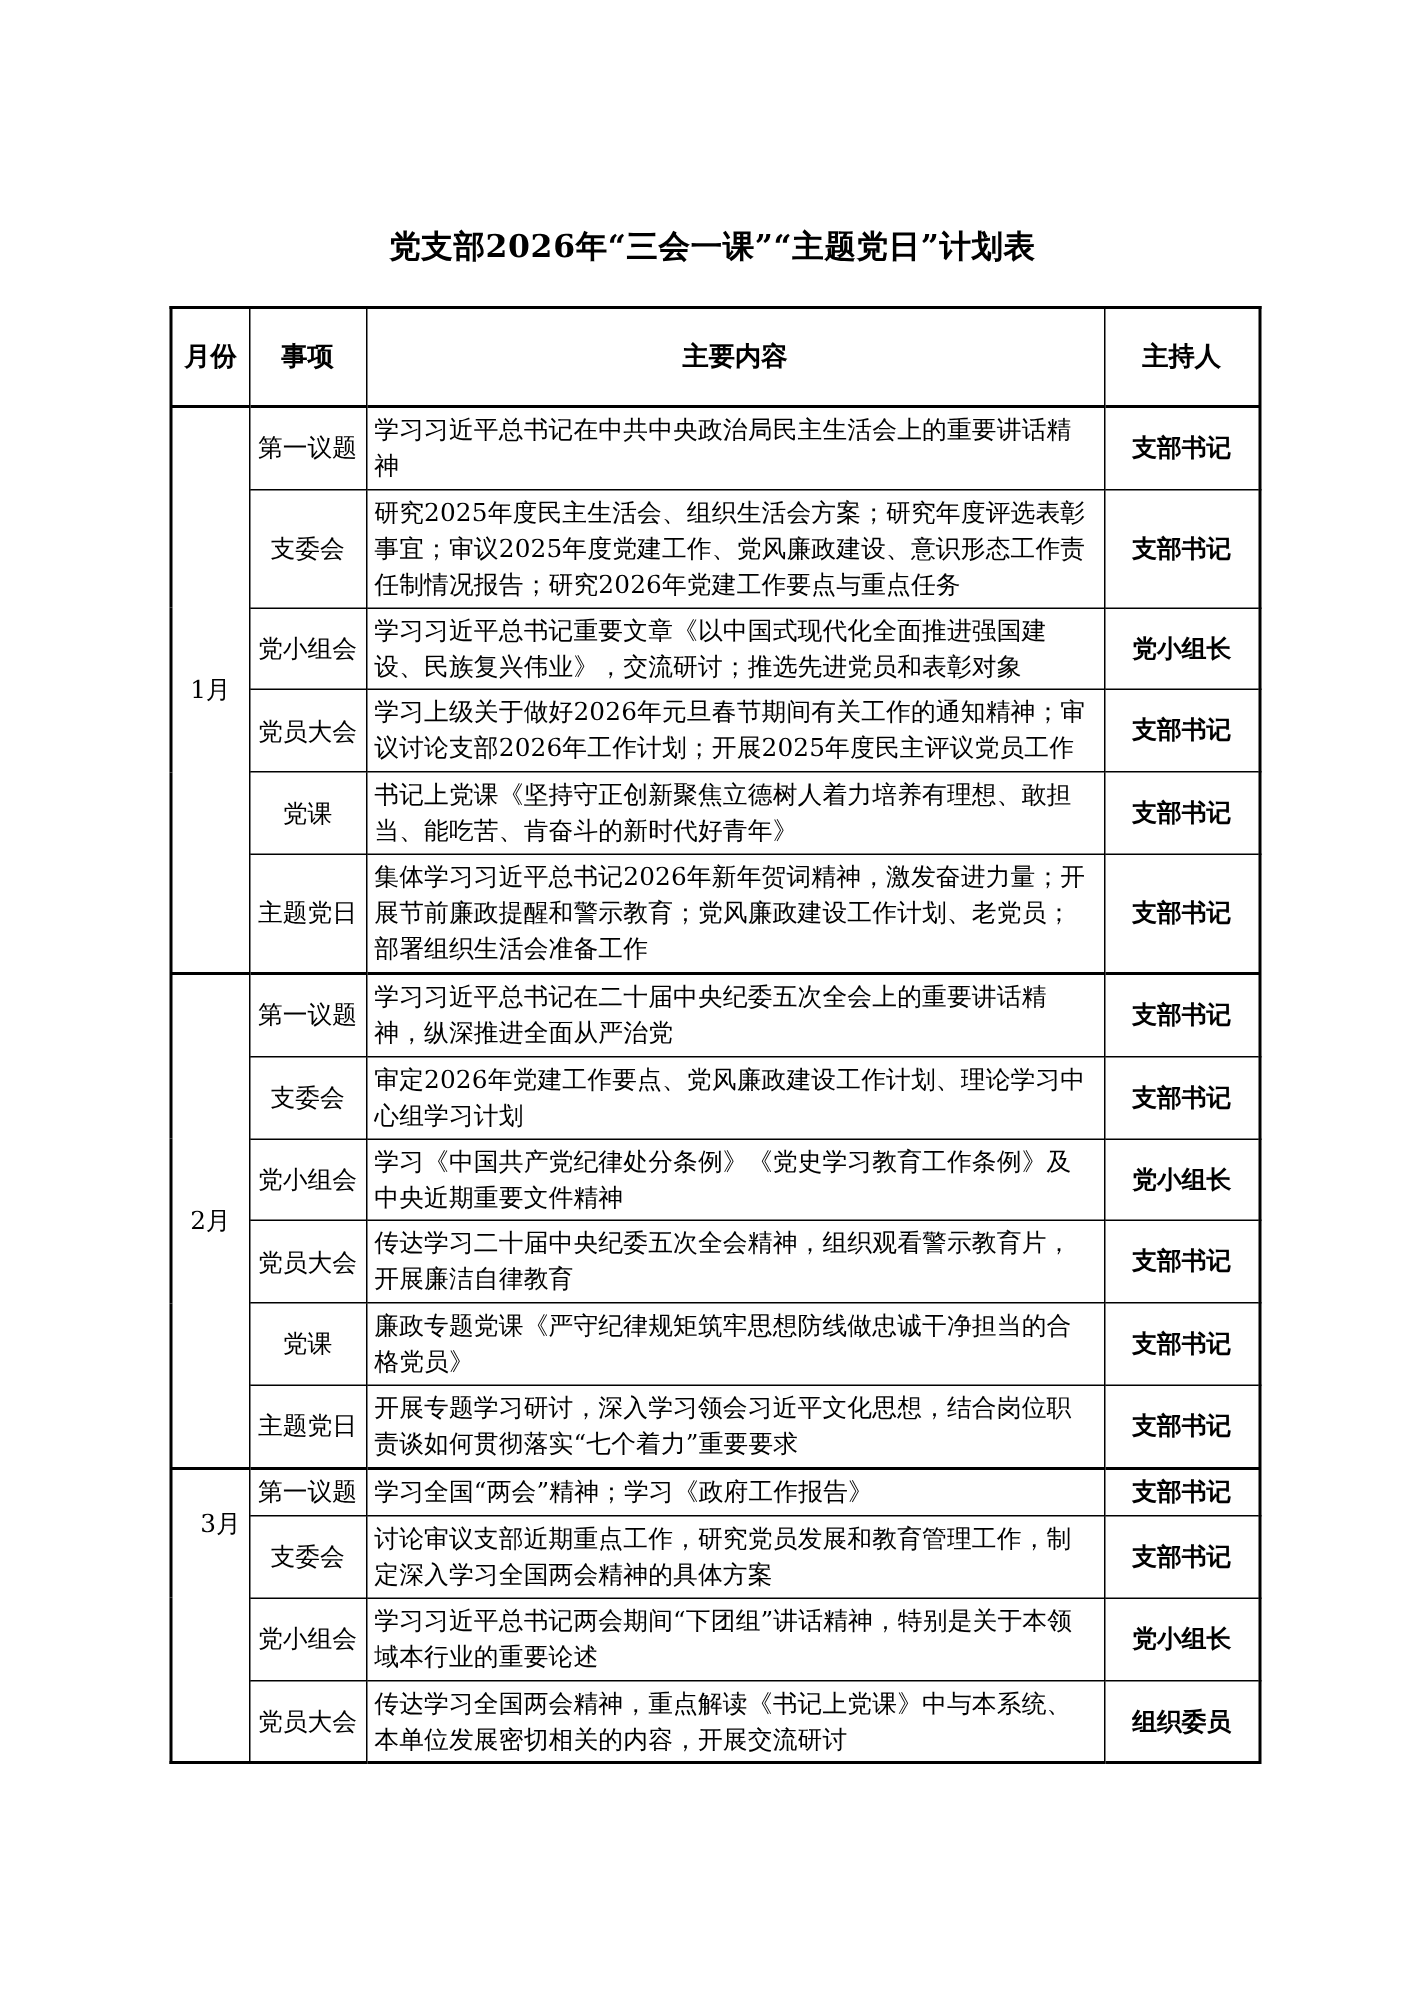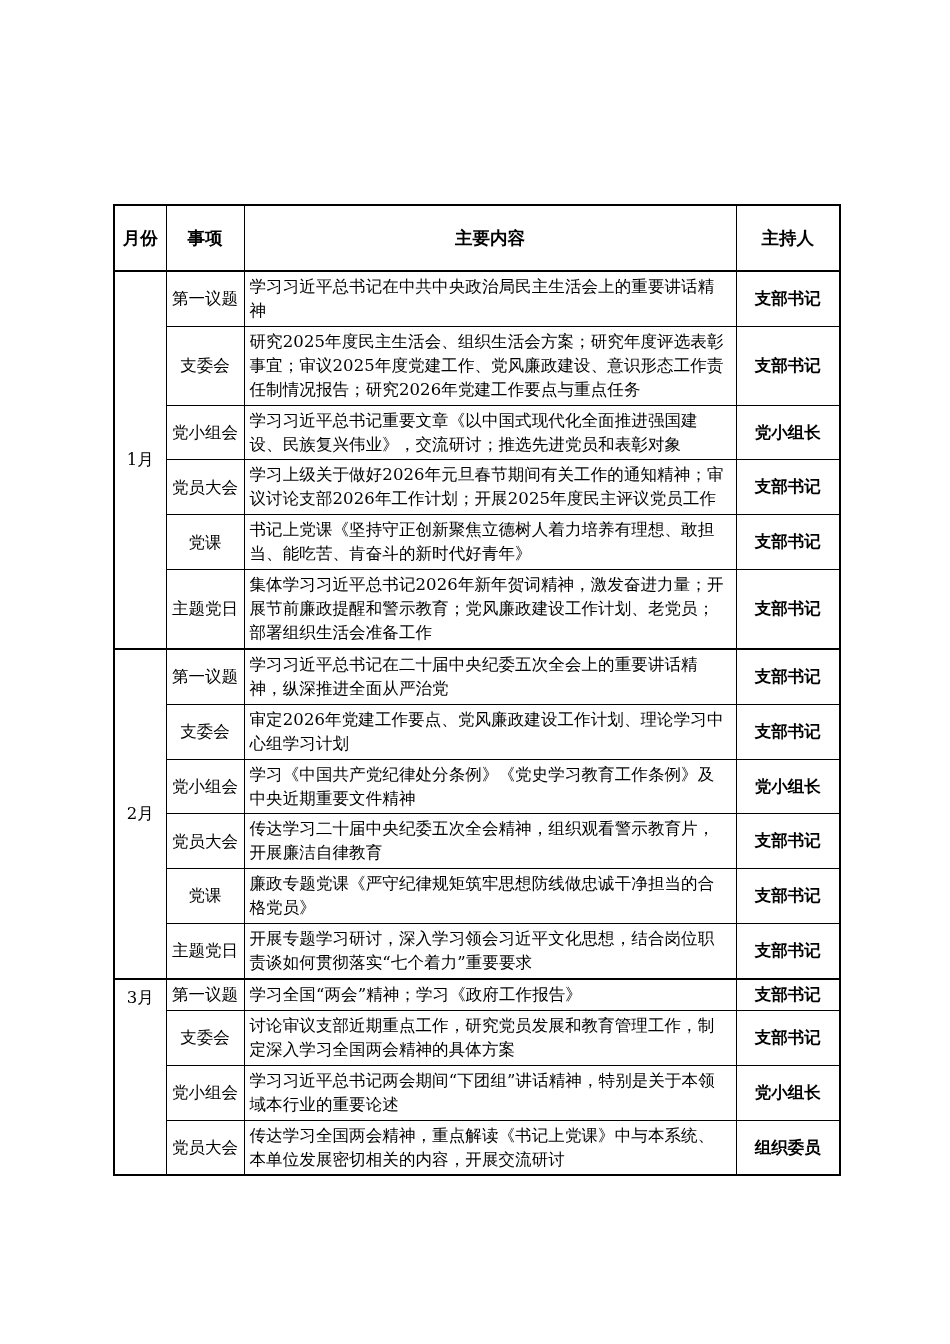--- a/index.html
+++ b/index.html
@@ -64,21 +64,21 @@
   }
   
   table.plan {
     border: 2px solid #000;
   }
   td.month {
     text-align: center;
     font-size: 16.5px;
     border-right: 1px solid #000;
   }
-  td.month.top-align { vertical-align: top; padding-top: 6px; }
+  td.month.top-align { vertical-align: top; padding-top: 24px; text-align: right; }
   td.item {
     text-align: center;
   }
   td.body {
     text-align: left;
     line-height: 1.45;
     letter-spacing: 0.1px;
   }
   td.host {
     text-align: center;
@@ -94,20 +94,21 @@
   }
   tr.last-row > td {
     border-bottom: 2px solid #000;
   }
 </style>
 </head>
 <body>
 
 <div class="page">
 
+  <div class="doc-title">党支部2026年“三会一课”“主题党日”计划表</div>
 
   <div class="table-wrap">
     <table class="plan">
       <colgroup>
         <col class="c-month">
         <col class="c-item">
         <col class="c-body">
         <col class="c-host">
       </colgroup>
       <thead>

